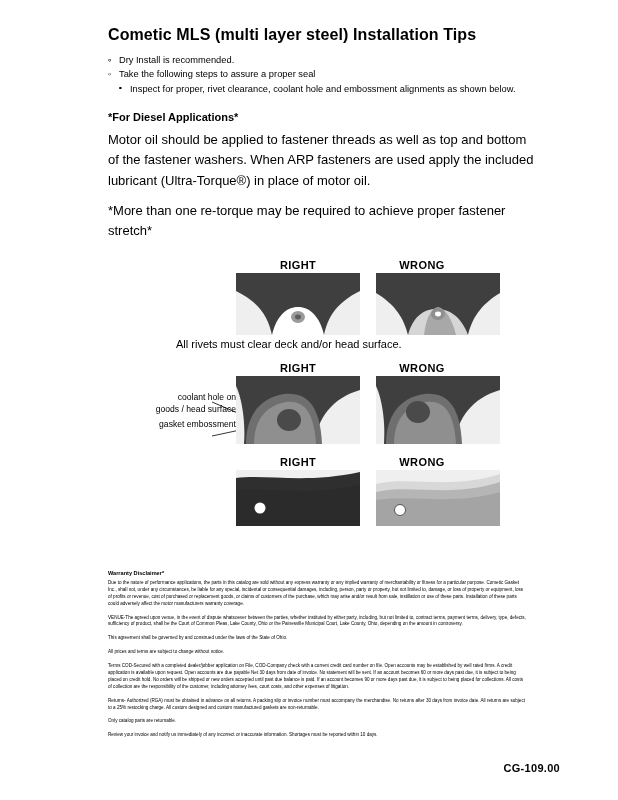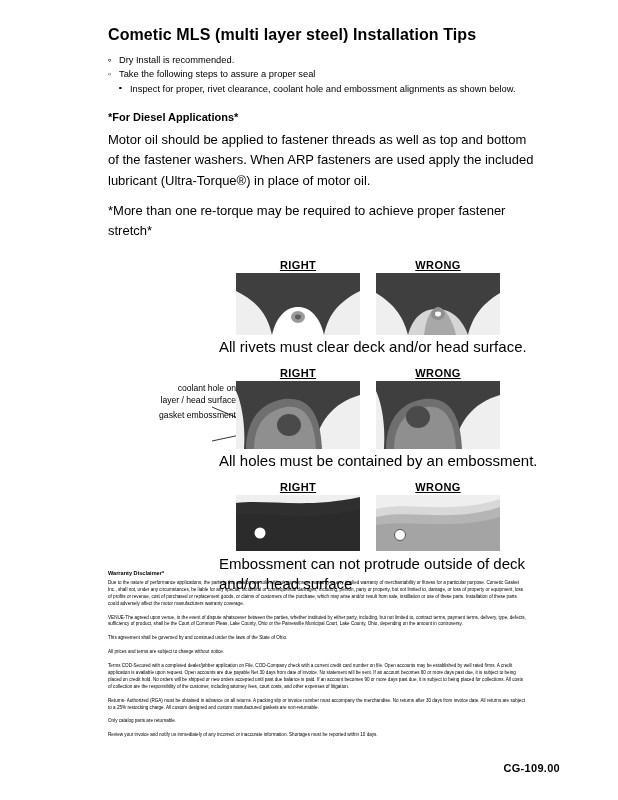--- a/index.html
+++ b/index.html
@@ -63,23 +63,21 @@
 
   
   .figures {
     margin-top: 18px;
     position: relative;
     width: 100%;
   }
   .fig-block { margin-bottom: 4px; }
   .fig-labels {
     display: flex;
-    gap: 16px;
     margin-left: 128px;
-    text-decoration: underline;
   }
   .fig-label {
     width: 124px;
     text-align: center;
     font-size: 11px;
     font-weight: bold;
     letter-spacing: 0.4px;
     padding-bottom: 2px;
   }
   .fig-row {
@@ -88,22 +86,22 @@
     margin-left: 128px;
   }
   .panel {
     width: 124px; height: 62px;
     background: #efefef;
     overflow: hidden;
     position: relative;
   }
   .panel svg { display: block; }
   .caption {
-    font-size: 15px;
-    margin: 3px 0 0 111px;
+    font-size: 11px;
+    margin: 3px 0 0 68px;
   }
   .caption.two-line { line-height: 1.35; }
 
   
   .callouts {
     position: absolute;
     left: 0; top: 0;
     width: 128px;
     font-size: 8.6px;
     text-align: right;
@@ -197,23 +195,23 @@
             <path d="M48,62 C50,46 54,36 62,34 C70,36 76,46 80,62 Z" fill="#a8a8a8"></path>
             <ellipse cx="62" cy="41" rx="7" ry="6" fill="#8f8f8f"></ellipse>
             <ellipse cx="62" cy="41" rx="3" ry="2.4" fill="#ffffff"></ellipse>
           </svg>
         </div>
       </div>
       <div class="caption">All rivets must clear deck and/or head surface.</div>
     </div>
 
     <div class="fig-block" style="margin-top:12px; position:relative;">
-      <div class="callouts" style="top:16px;">
+      <div class="callouts" style="top:30px;">
         <div class="callout-line">coolant hole on</div>
-        <div class="callout-line">layer / head surface</div>
+        <div class="callout-line">goods / head surface</div>
         <div class="callout-line" style="margin-top:4px;">gasket embossment</div>
       </div>
       <svg style="position:absolute; left:104px; top:36px;" width="30" height="48" viewBox="0 0 30 48">
         <line x1="0" y1="4" x2="28" y2="16" stroke="#000" stroke-width="0.8"></line>
         <line x1="0" y1="38" x2="28" y2="32" stroke="#000" stroke-width="0.8"></line>
       </svg>
       <div class="fig-labels">
         <div class="fig-label">RIGHT</div>
         <div class="fig-label">WRONG</div>
       </div>
@@ -231,21 +229,20 @@
         <div class="panel" style="height:68px;">
           <svg width="124" height="68" viewBox="0 0 124 68">
             <rect x="0" y="0" width="124" height="68" fill="#efefef"></rect>
             <path d="M0,0 H124 V14 C96,22 82,42 78,68 H8 C10,40 4,18 0,10 Z" fill="#3f3f3f"></path>
             <path d="M10,68 C10,42 22,22 48,18 C72,16 84,30 86,68 Z" fill="#6f6f6f"></path>
             <path d="M18,68 C18,46 28,30 50,26 C68,24 78,36 80,68 Z" fill="#8f8f8f"></path>
             <ellipse cx="42" cy="36" rx="12" ry="11" fill="#4a4a4a"></ellipse>
           </svg>
         </div>
       </div>
-      <div class="caption">All holes must be contained by an embossment.</div>
     </div>
 
     <div class="fig-block" style="margin-top:12px;">
       <div class="fig-labels">
         <div class="fig-label">RIGHT</div>
         <div class="fig-label">WRONG</div>
       </div>
       <div class="fig-row">
         <div class="panel" style="height:56px;">
           <svg width="124" height="56" viewBox="0 0 124 56">
@@ -258,21 +255,20 @@
         <div class="panel" style="height:56px;">
           <svg width="124" height="56" viewBox="0 0 124 56">
             <rect x="0" y="0" width="124" height="56" fill="#efefef"></rect>
             <path d="M0,14 C34,6 76,20 124,4 V56 H0 Z" fill="#d8d8d8"></path>
             <path d="M0,22 C34,14 76,28 124,12 V56 H0 Z" fill="#b5b5b5"></path>
             <path d="M0,30 C34,24 76,36 124,22 V56 H0 Z" fill="#8c8c8c" opacity="0.4"></path>
             <circle cx="24" cy="40" r="5.5" fill="#ffffff" stroke="#555" stroke-width="1"></circle>
           </svg>
         </div>
       </div>
-      <div class="caption two-line">Embossment can not protrude outside of deck and/or head surface</div>
     </div>
 
   </div>
 
   <div class="warranty">
     <h3>Warranty Disclaimer*</h3>
     <p>Due to the nature of performance applications, the parts in this catalog are sold without any express warranty or any implied warranty of merchantability or fitness for a particular purpose.  Cometic Gasket Inc., shall not, under any circumstances, be liable for any special, incidental or consequential damages, including, person, party or property, but not limited to, damage, or loss of property or equipment, loss of profits or revenue, cost of purchased or replacement goods, or claims of customers of the purchase, which may arise and/or result from sale, instillation or use of these parts.  Installation of these parts could adversely affect the motor manufacturers warranty coverage.</p>
     <p>VENUE-The agreed upon venue, in the event of dispute whatsoever between the parties, whether instituted by either party, including, but not limited to, contract terms, payment terms, delivery, type, defects, sufficiency of product, shall be the Court of Common Pleas, Lake County, Ohio or the Painesville Municipal Court, Lake County, Ohio, depending on the amount in controversy.</p>
     <p>This agreement shall be governed by and construed under the laws of the State of Ohio.</p>
     <p>All prices and terms are subject to change without notice.</p>

